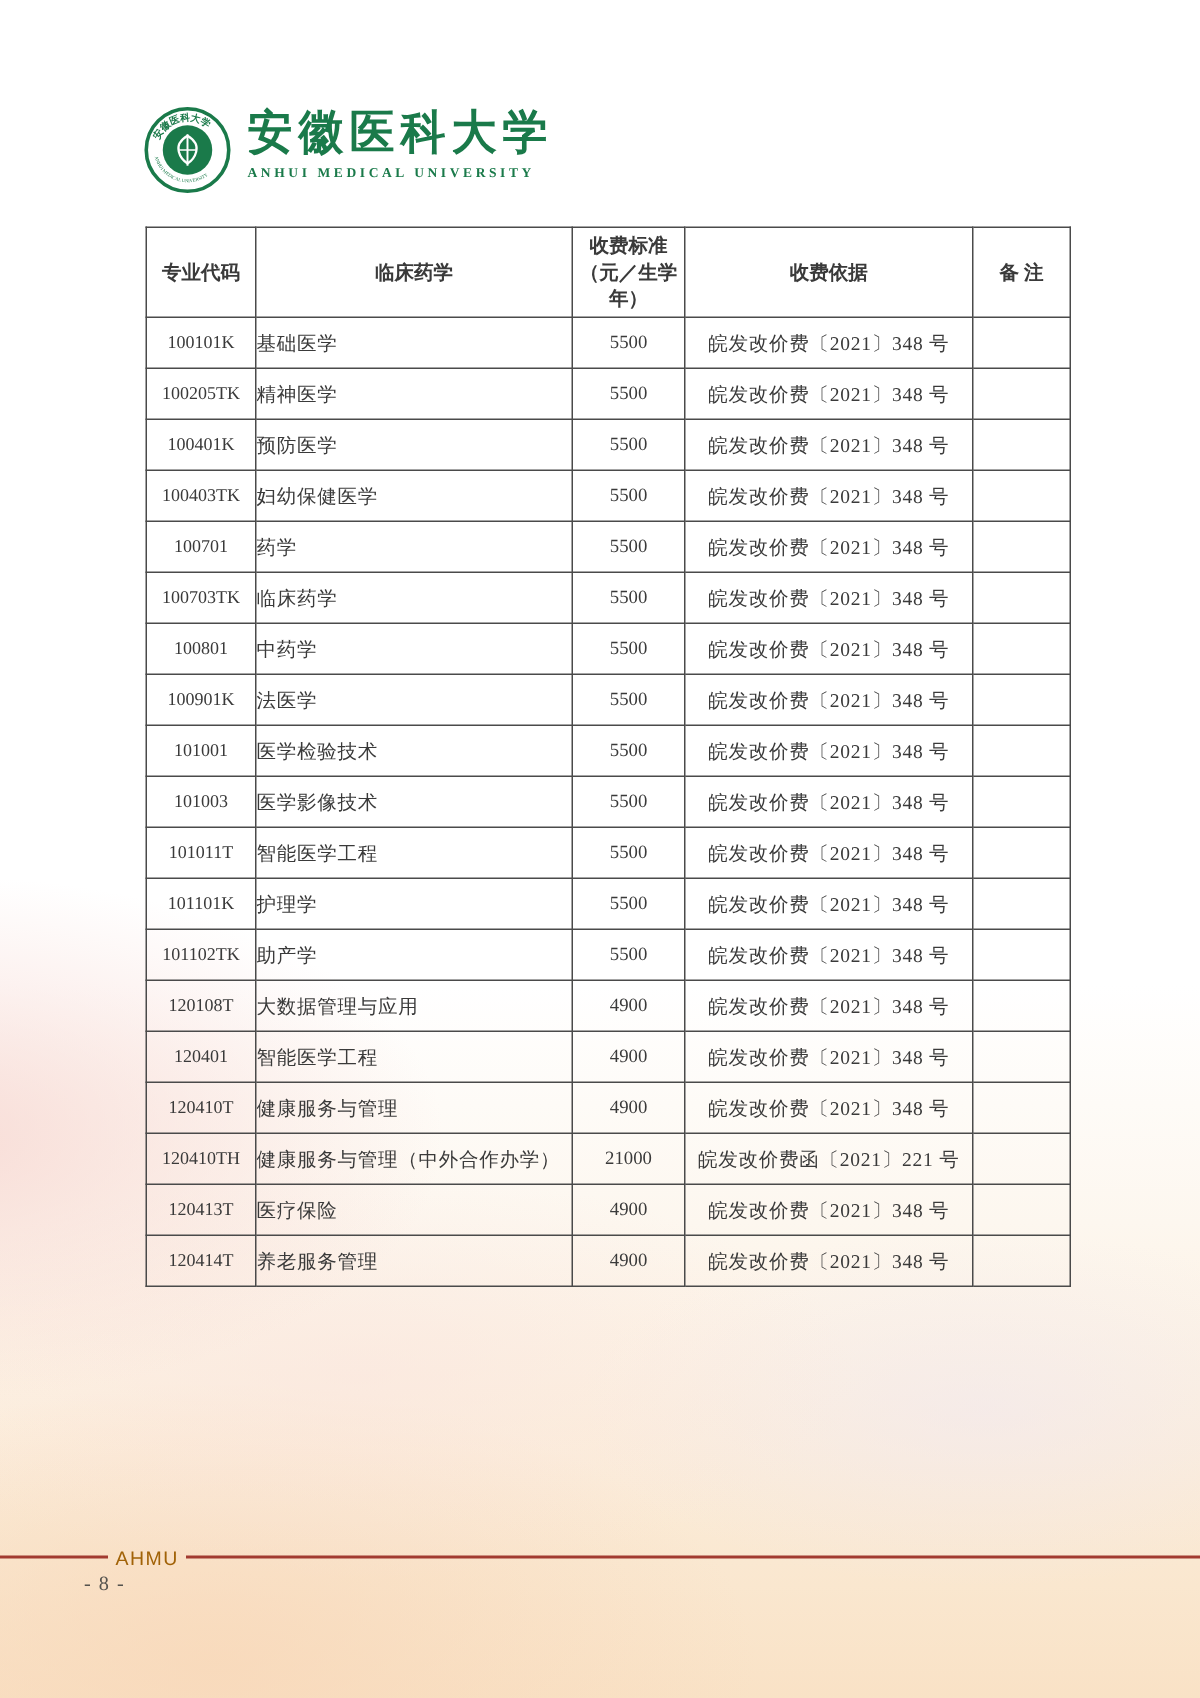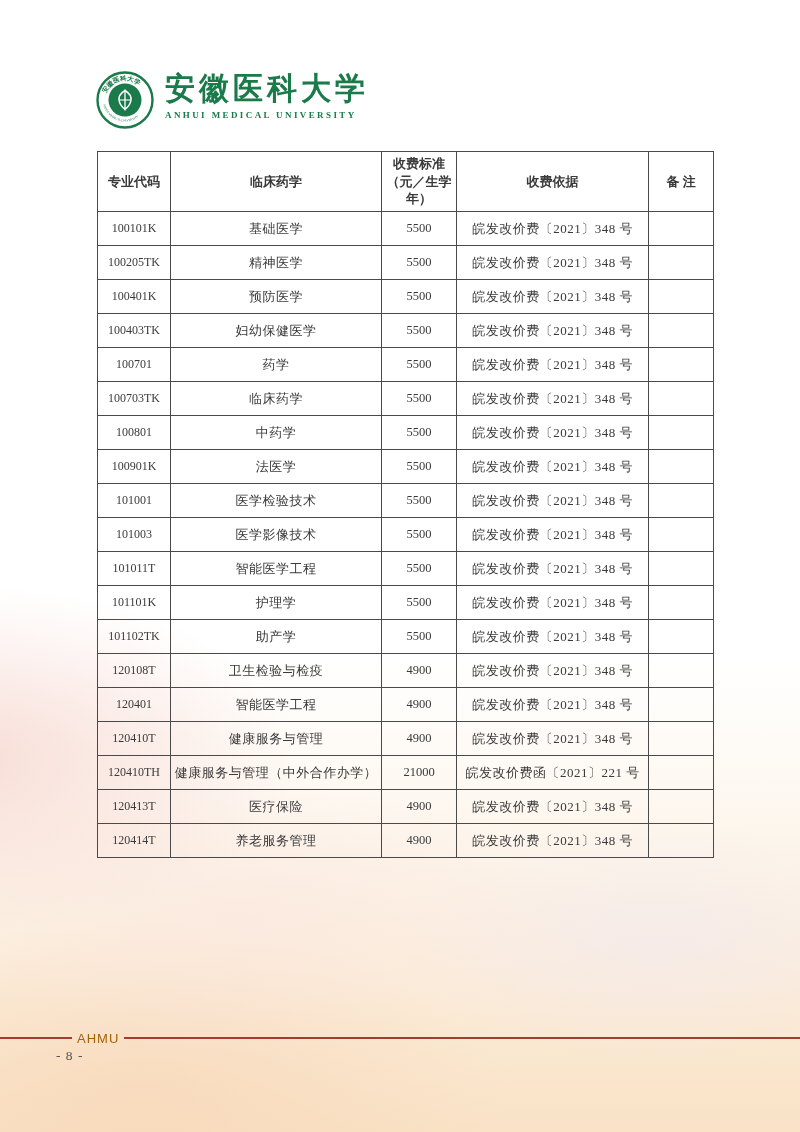--- a/index.html
+++ b/index.html
@@ -38,21 +38,21 @@
     font-size:13px;color:#3a3a3a;background:transparent;
   }
   table.fee th,table.fee td{
     border:1px solid #4a4a4a;padding:0;overflow:hidden;
     font-weight:normal;background:transparent;
   }
   table.fee thead th{height:59px;font-weight:bold;text-align:center;vertical-align:middle;}
   th.fee-std{white-space:pre-line;line-height:1.35;}
   table.fee tbody td{height:33px;vertical-align:middle;}
   td.c-code{text-align:center;font-size:12px;}
-  td.c-name{text-align:center;padding-left:9px;font-size:13px;letter-spacing:0.5px;}
+  td.c-name{text-align:left;padding-left:9px;font-size:13px;letter-spacing:0.5px;}
   td.c-fee{text-align:center;font-size:12.5px;}
   td.c-basis{text-align:center;font-size:13px;letter-spacing:0.5px;}
   td.c-remark{text-align:center;}
 
   
   .footer-row{
     left:0;top:1031px;width:800px;height:14px;
     display:flex;align-items:center;
   }
   .footer-seg{height:1.5px;background:#a23b30;}
@@ -215,21 +215,21 @@
   <tr>
     <td class="c-code">101102TK</td>
     <td class="c-name">助产学</td>
     <td class="c-fee">5500</td>
     <td class="c-basis">皖发改价费〔2021〕348 号</td>
     <td class="c-remark"></td>
   </tr>
 
   <tr>
     <td class="c-code">120108T</td>
-    <td class="c-name">卫生检验与检疫</td>
+    <td class="c-name">大数据管理与应用</td>
     <td class="c-fee">4900</td>
     <td class="c-basis">皖发改价费〔2021〕348 号</td>
     <td class="c-remark"></td>
   </tr>
 
   <tr>
     <td class="c-code">120401</td>
     <td class="c-name">智能医学工程</td>
     <td class="c-fee">4900</td>
     <td class="c-basis">皖发改价费〔2021〕348 号</td>

